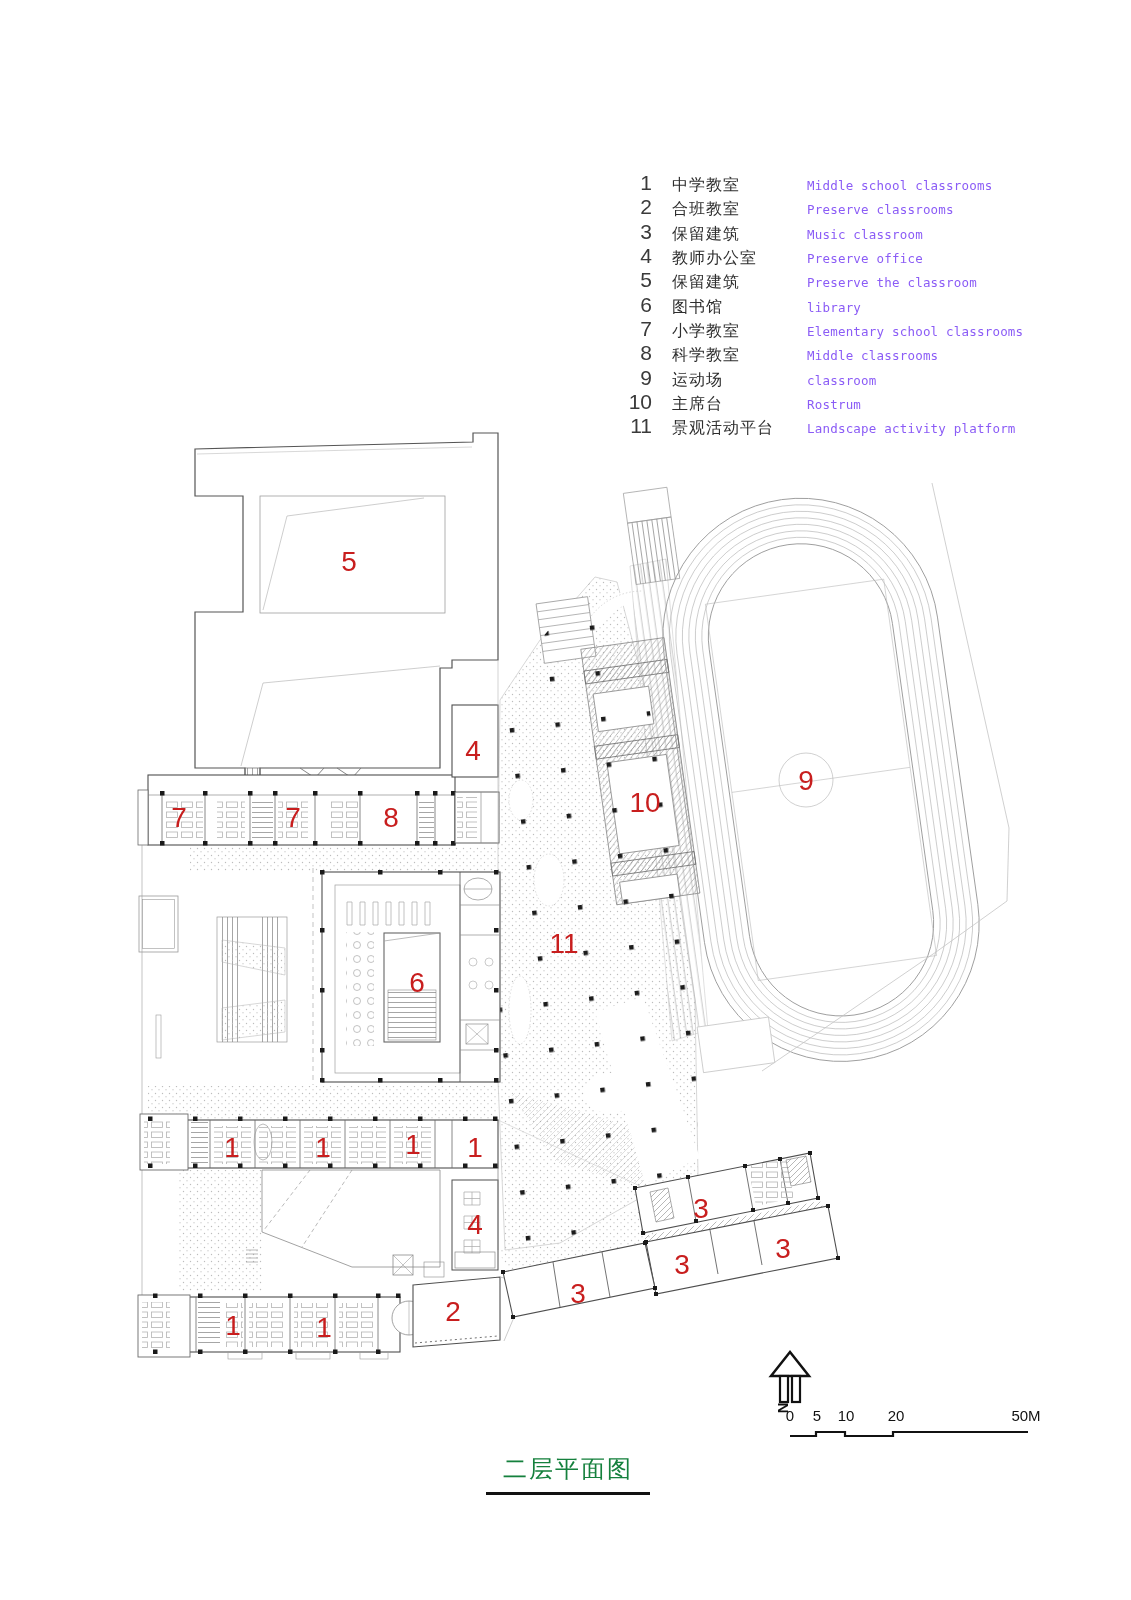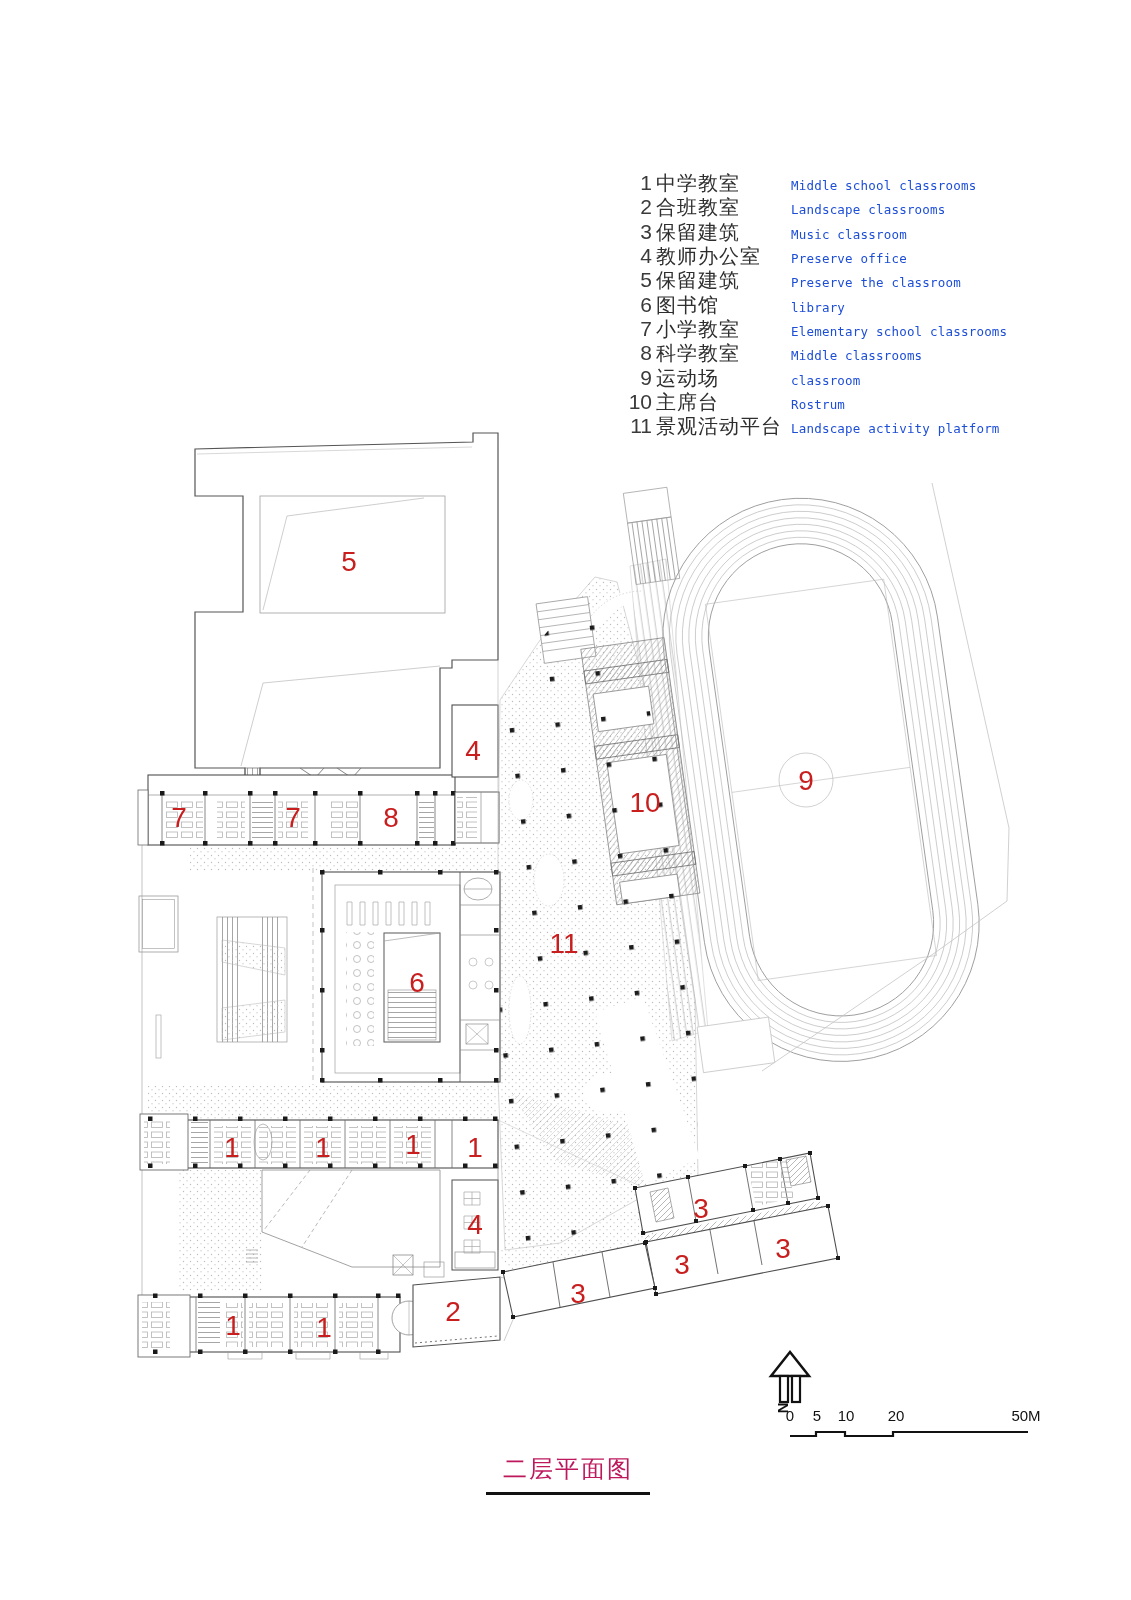--- a/index.html
+++ b/index.html
@@ -2,24 +2,24 @@
 <html><head>
 <meta charset="utf-8">
 <style>
   html,body{margin:0;padding:0;background:#ffffff;}
   #canvas{position:relative;width:1131px;height:1600px;background:#fff;overflow:hidden;
           font-family:"Liberation Sans",sans-serif;}
   #plan-svg{position:absolute;left:0;top:0;width:1131px;height:1600px;}
   .legend{position:absolute;left:627px;top:171px;}
   .legend-row{display:flex;align-items:baseline;height:24.35px;line-height:24.35px;white-space:nowrap;}
   .lnum{display:inline-block;width:25px;text-align:right;font-size:21px;color:#3a3a3a;}
-  .lzh{display:inline-block;margin-left:4px;width:135px;font-size:20px;letter-spacing:1px;color:#2e2e2e;}
-  .len{font-family:"DejaVu Sans Mono",monospace;font-size:12.5px;letter-spacing:0.2px;color:#1d4ed8;}
+  .lzh{display:inline-block;margin-left:20px;width:135px;font-size:16px;letter-spacing:1px;color:#2e2e2e;}
+  .len{font-family:"DejaVu Sans Mono",monospace;font-size:12.5px;letter-spacing:0.2px;color:#8b5cf6;}
   .title{position:absolute;left:486px;top:1453px;width:164px;text-align:center;
-         font-size:24px;letter-spacing:2px;color:#be185d;padding-bottom:7px;border-bottom:3px solid #111;}
+         font-size:24px;letter-spacing:2px;color:#15803d;padding-bottom:7px;border-bottom:3px solid #111;}
   #markers text{font-family:"Liberation Sans",sans-serif;}
   #scale-ticks text{font-family:"Liberation Sans",sans-serif;}
 </style>
 </head>
 <body>
 
 <div id="canvas">
 
 <svg id="plan-svg" viewBox="0 0 1131 1600" xmlns="http://www.w3.org/2000/svg">
   <defs>
@@ -294,21 +294,21 @@
 
 <div class="legend" id="legend-rows">
       <div class="legend-row">
         <span class="lnum">1</span>
         <span class="lzh">中学教室</span>
         <span class="len">Middle school classrooms</span>
       </div>
       <div class="legend-row">
         <span class="lnum">2</span>
         <span class="lzh">合班教室</span>
-        <span class="len">Landscape classrooms</span>
+        <span class="len">Preserve classrooms</span>
       </div>
       <div class="legend-row">
         <span class="lnum">3</span>
         <span class="lzh">保留建筑</span>
         <span class="len">Music classroom</span>
       </div>
       <div class="legend-row">
         <span class="lnum">4</span>
         <span class="lzh">教师办公室</span>
         <span class="len">Preserve office</span>

